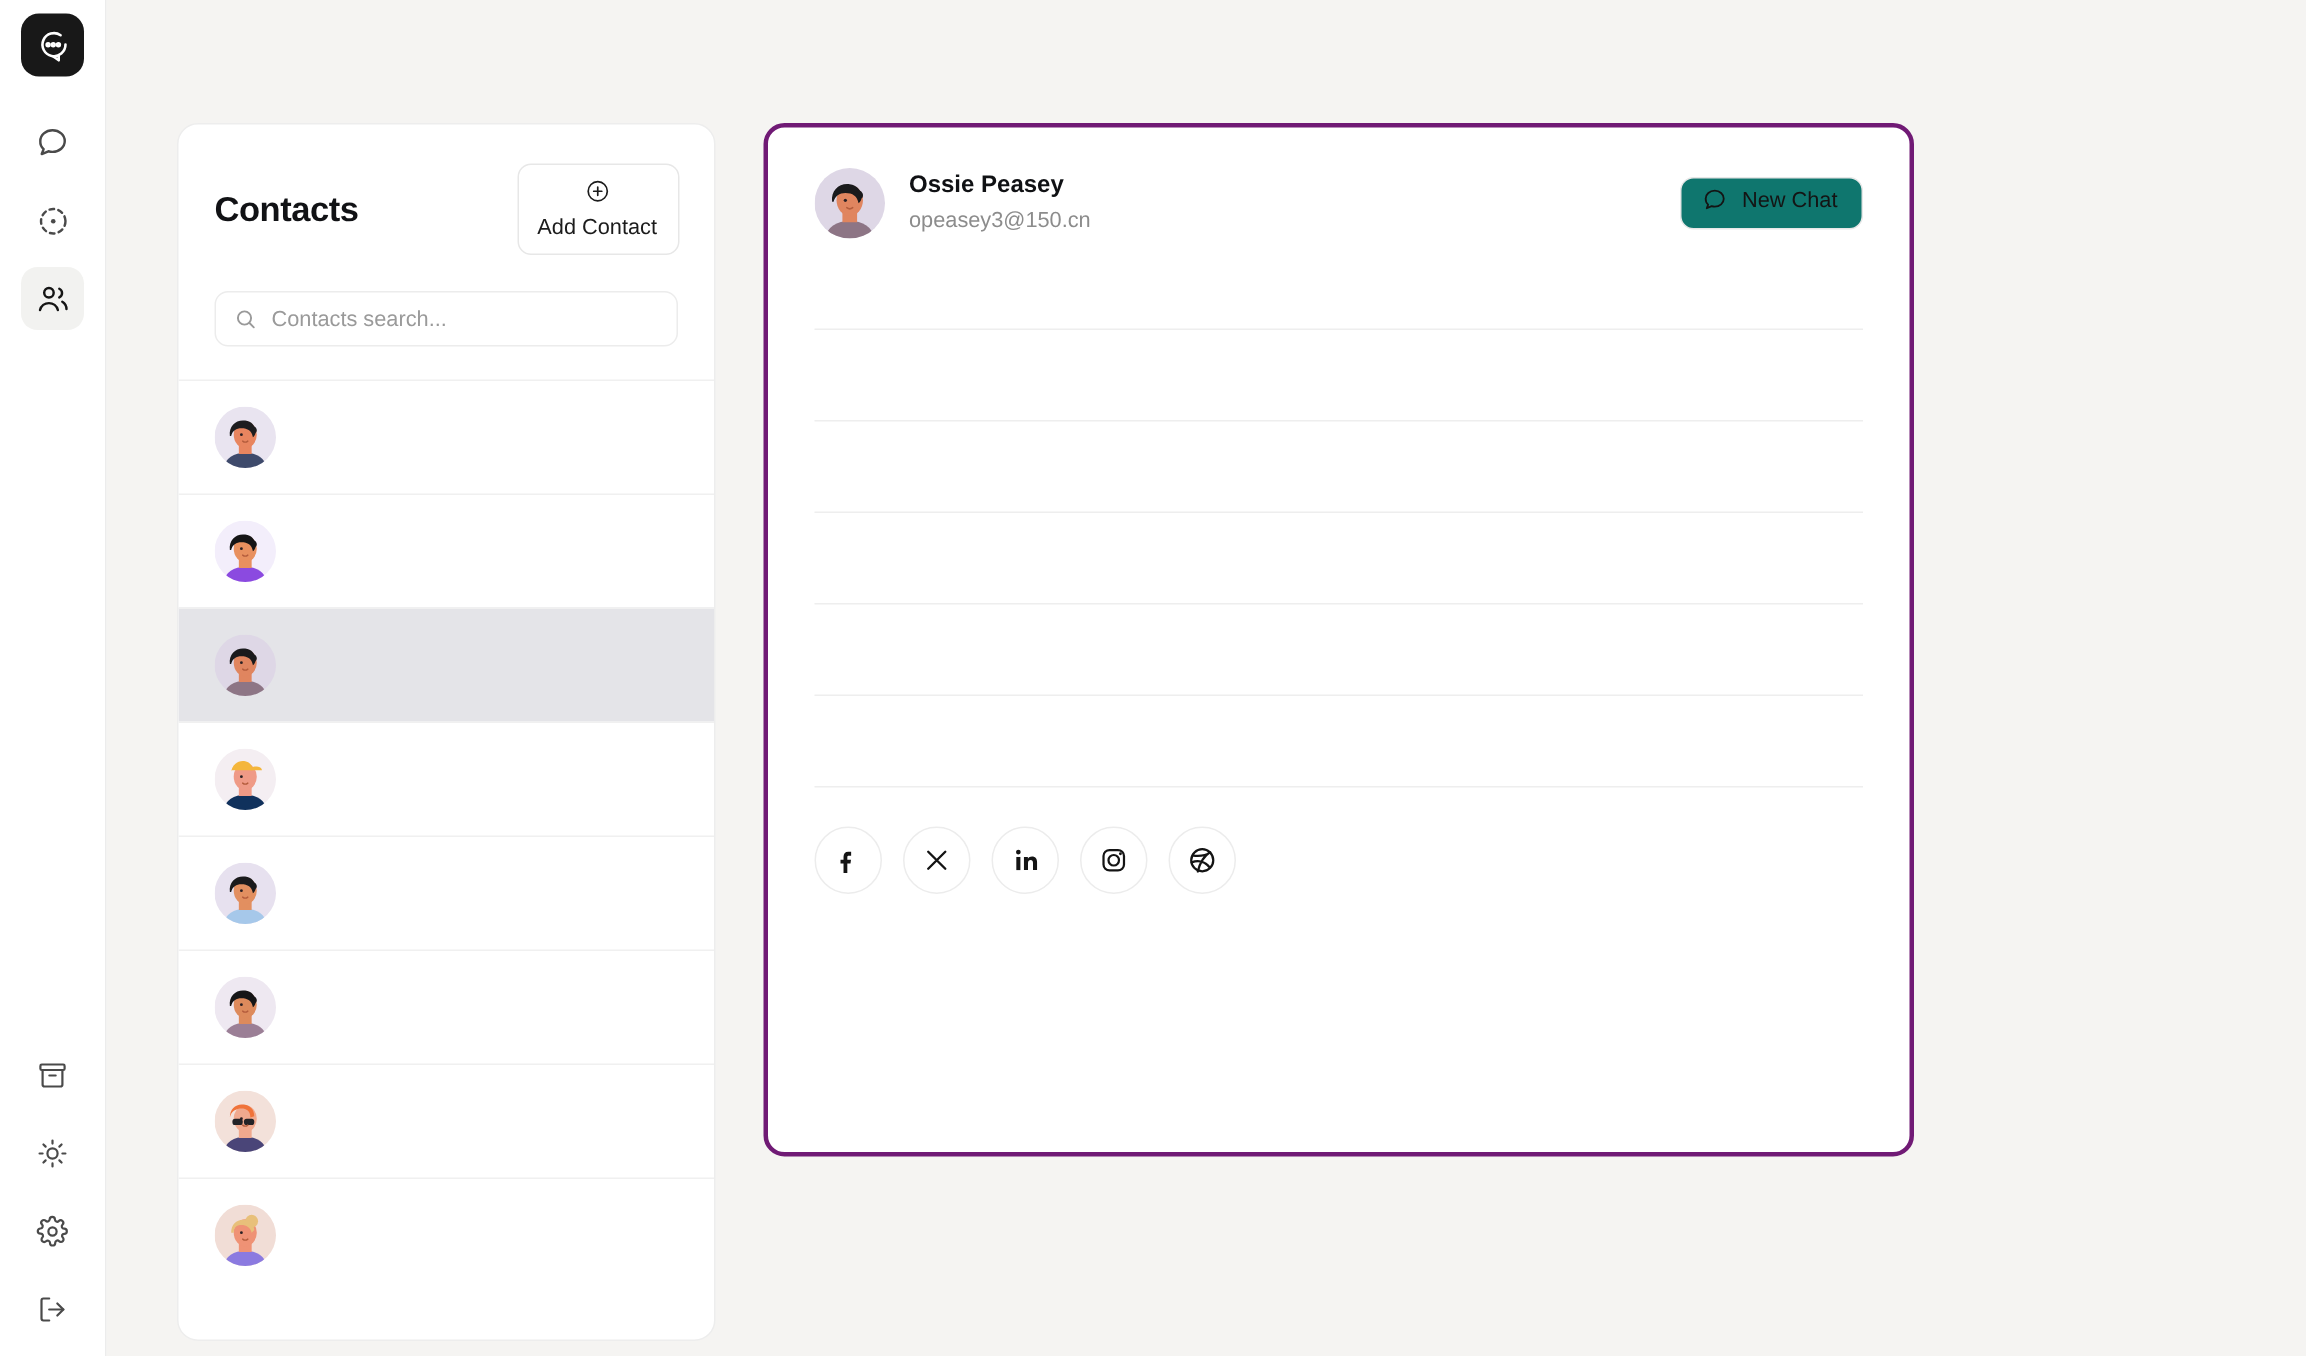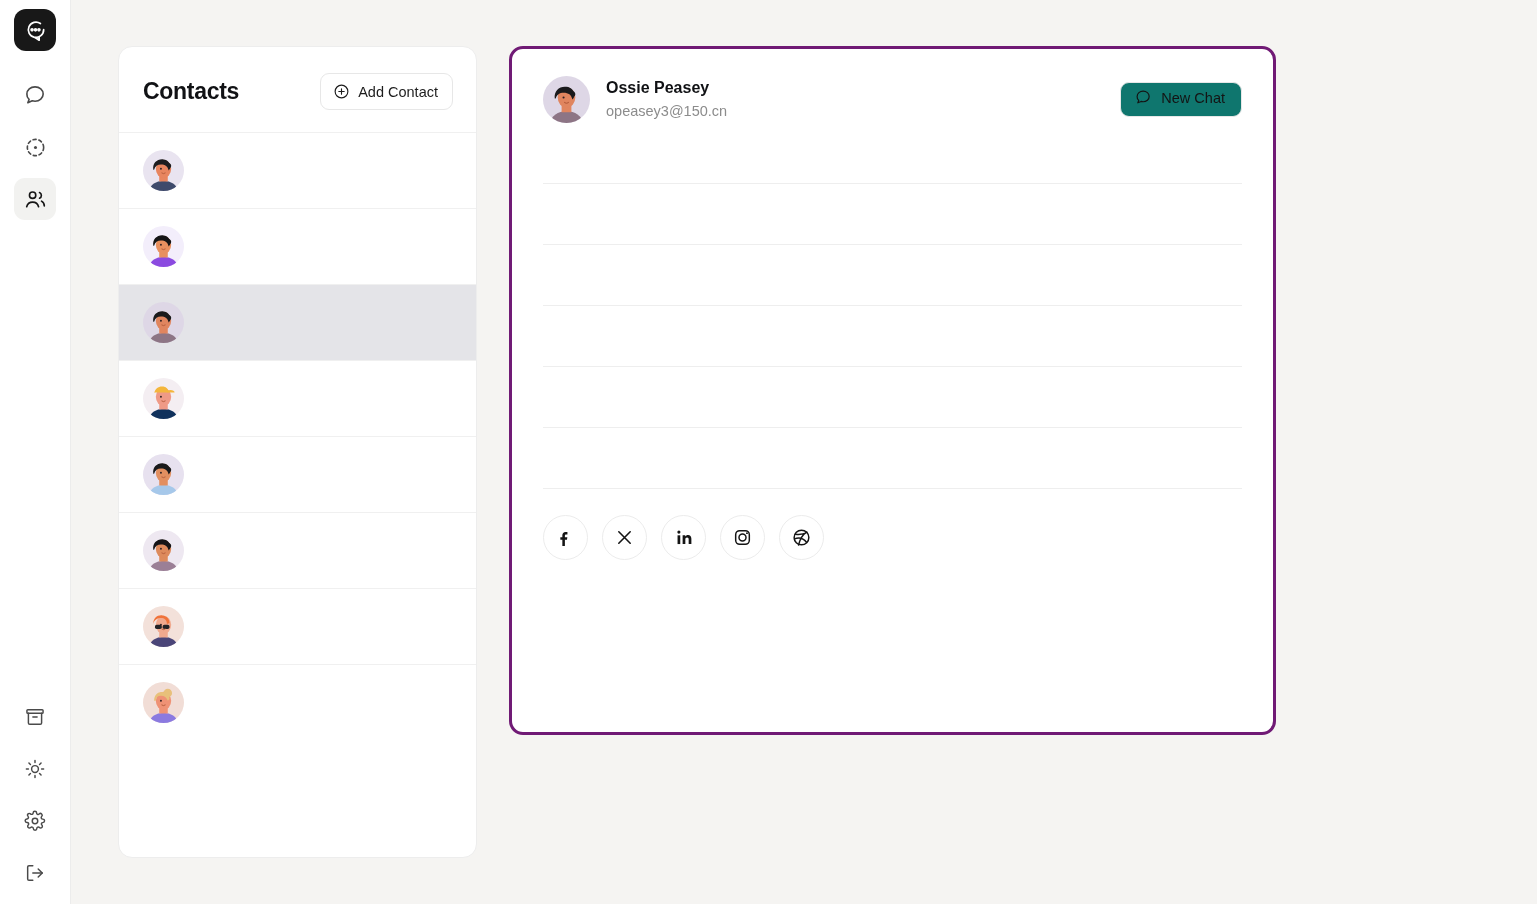--- a/index.html
+++ b/index.html
@@ -36,20 +36,21 @@
   .rail-bottom {
     position: absolute; bottom: 10px; left: 0; right: 0;
     display: flex; flex-direction: column; gap: 10px; align-items: center;
   }
 
   
   .workspace {
     flex: 1; display: flex; gap: 32px;
     padding: 46px 0 0 47px;
     overflow: hidden;
+    margin-top: 36px;
   }
 
   
   .contacts-card {
     width: 359px; height: 812px;
     background: #ffffff;
     border: 1px solid #ededed;
     border-radius: 14px;
     overflow: hidden;
     flex: 0 0 359px;
@@ -59,20 +60,21 @@
     display: flex; align-items: center; justify-content: space-between;
     padding: 26px 23px 0 24px;
   }
   .contacts-title { font-size: 23px; font-weight: 700; color: #111215; letter-spacing: -0.3px; }
   .add-contact {
     display: flex; align-items: center; gap: 8px;
     border: 1px solid #e7e7e7; border-radius: 9px;
     background: #fff; padding: 9px 14px 9px 12px;
     font-size: 14.5px; color: #1c1c1c; cursor: pointer;
     font-family: "Liberation Sans", sans-serif;
+    flex-direction: column;
   }
   .search-wrap { padding: 24px 24px 0 24px; }
   .search-box {
     display: flex; align-items: center; gap: 9px;
     height: 37px; border: 1px solid #ececec; border-radius: 9px;
     padding: 0 12px; background: #fff;
   }
   .search-box input {
     border: none; outline: none; flex: 1; background: transparent;
     font-size: 14.5px; color: #2a2a2a;
@@ -213,20 +215,29 @@
         <div class="contacts-title">Contacts</div>
         <button class="add-contact">
           <svg width="17" height="17" viewBox="0 0 24 24" fill="none" stroke="currentColor" stroke-width="1.6" stroke-linecap="round">
             <circle cx="12" cy="12" r="9"></circle>
               <path d="M12 8.2v7.6M8.2 12h7.6"></path>
           </svg>
           <span>Add Contact</span>
         </button>
       </div>
 
+      <div class="search-wrap">
+        <div class="search-box">
+          <svg width="16" height="16" viewBox="0 0 24 24" fill="none" stroke="#9a9a9a" stroke-width="1.9" stroke-linecap="round">
+            <circle cx="10.5" cy="10.5" r="6.6"></circle>
+              <path d="M15.5 15.5l4.3 4.3"></path>
+          </svg>
+          <input type="text" placeholder="Contacts search..." style="">
+        </div>
+      </div>
 
       <div class="contacts-list" id="contacts-list">
           <div class="contact-row">
             <div class="avatar">
               <svg viewBox="0 0 48 48" xmlns="http://www.w3.org/2000/svg">
     <rect width="48" height="48" fill="#e9e4f0"></rect>
     <ellipse cx="24" cy="47" rx="16" ry="11" fill="#3e4a6b"></ellipse>
     <path d="M19 29h10v8h-10z" fill="#e8855f"></path>
     <ellipse cx="24" cy="22" rx="9" ry="10.5" fill="#e8855f"></ellipse>
     <path d="M12 23c-1-8 5-13 12-12 5 .7 8 4 8 9 0 2-1 3-2 4-1-5-4-7-9-7-4 0-7 2-8 6z" fill="#1d1d1f"></path>

